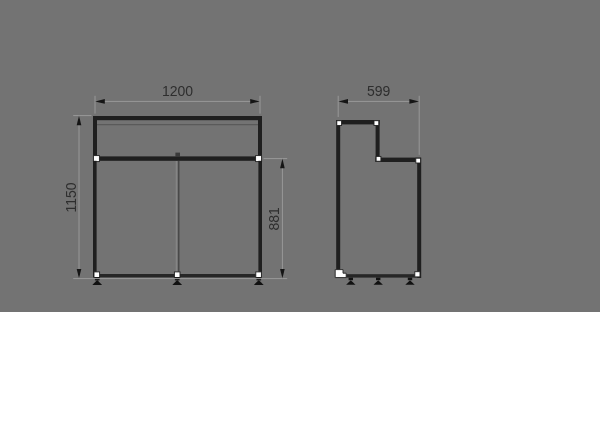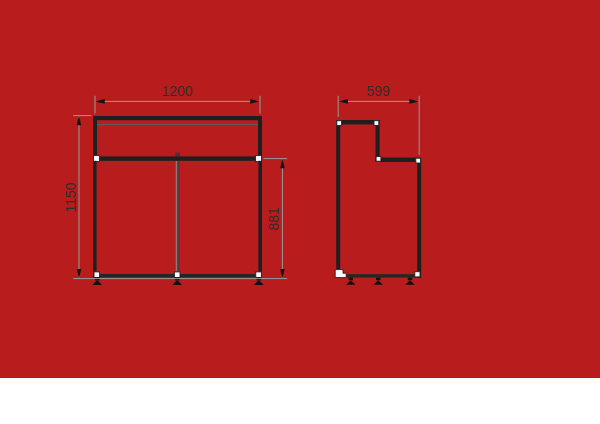--- a/index.html
+++ b/index.html
@@ -1,20 +1,20 @@
 <!DOCTYPE html>
 <html><head>
 <meta charset="utf-8">
 <style>
   html, body { margin: 0; padding: 0; background: #ffffff; }
   .canvas {
     position: relative;
     width: 600px;
-    height: 378px;
-    background: #b91c1c;
+    height: 312px;
+    background: #737373;
     overflow: hidden;
   }
   svg { display: block; }
   .dim-text {
     font-family: "Liberation Sans", "DejaVu Sans", sans-serif;
     font-size: 14px;
     fill: #2e2e2e;
   }
 </style>
 </head>

